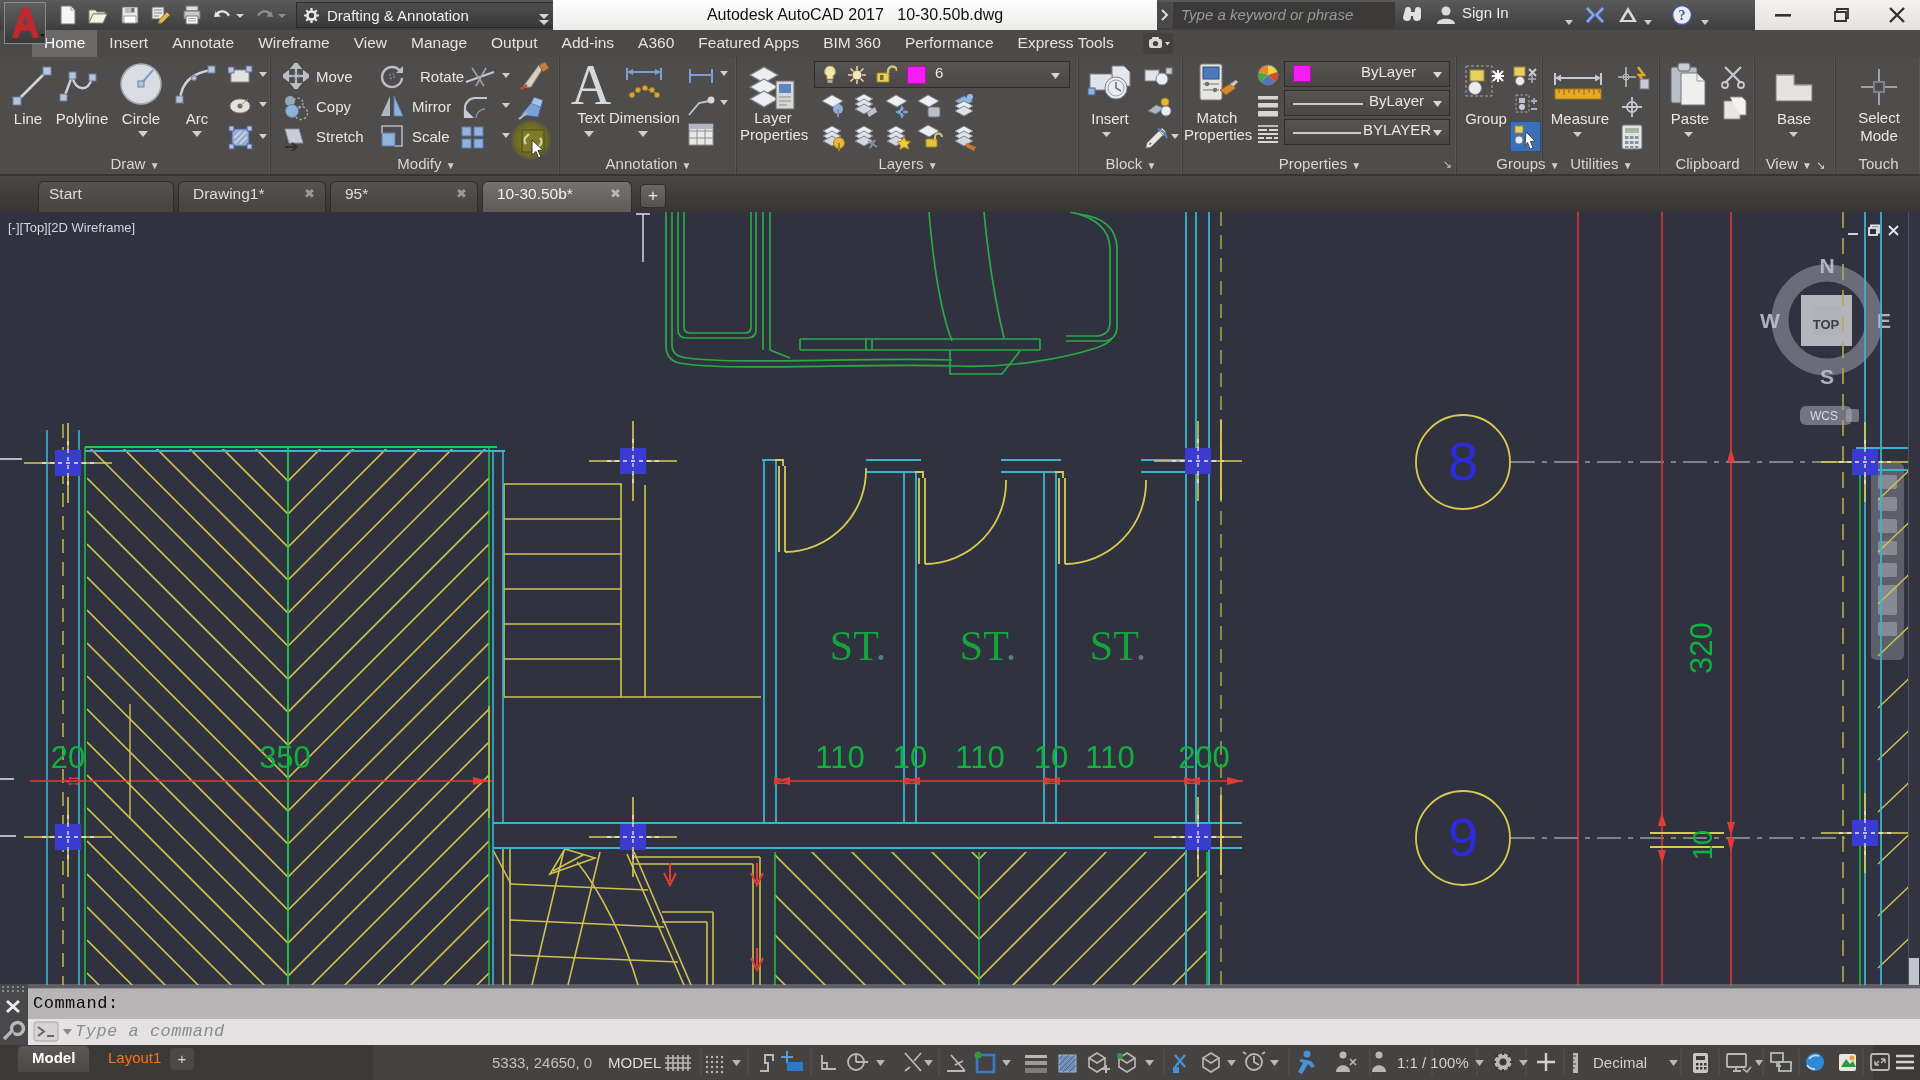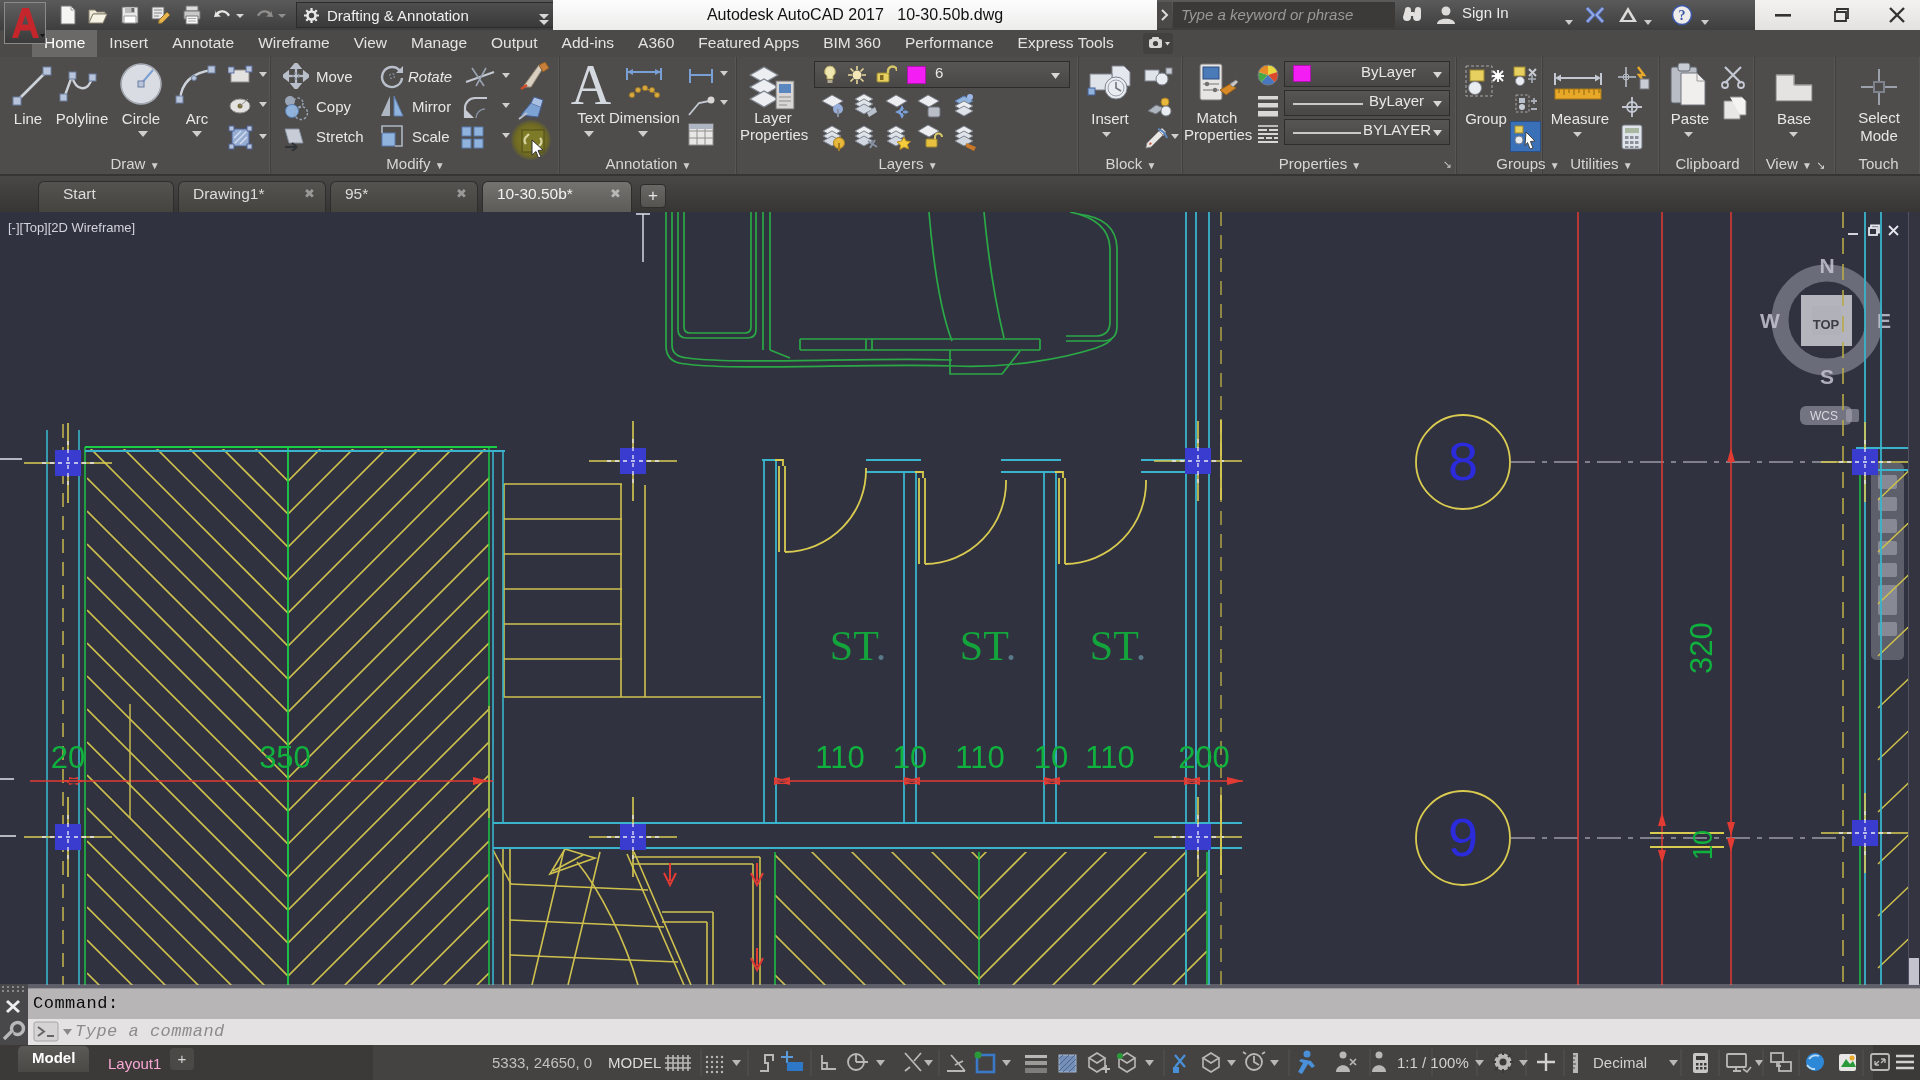--- a/index.html
+++ b/index.html
@@ -270,39 +270,39 @@
           <rect x="21" y="3" width="5" height="5" fill="#b8c4dc" stroke="#4f6396"></rect>
           <rect x="3" y="21" width="5" height="5" fill="#b8c4dc" stroke="#4f6396"></rect>
           <rect x="21" y="21" width="5" height="5" fill="#b8c4dc" stroke="#4f6396"></rect>
         </svg>
       <svg style="position:absolute;left:258px;top:76px;" width="10" height="7" viewBox="0 0 10 7">
           <path d="M1 1 h8 l-4 5 z" fill="#d0cfcd"></path>
         </svg>
       <div class="plabel">Draw <span class="arr">▼</span></div>
     </div>
 
-    <div class="panel" style="left:272px;width:288px;">
+    <div class="panel" style="left:272px;width:288px;padding-left:11px;">
       <svg style="position:absolute;left:11px;top:6px;" width="26" height="26" viewBox="0 0 26 26">
           <g stroke="#b9bfca" stroke-width="2.2" fill="#b9bfca">
             <line x1="13" y1="4" x2="13" y2="22"></line>
             <line x1="4" y1="13" x2="22" y2="13"></line>
             <path d="M13 0 l4 5 h-8 z"></path>
             <path d="M13 26 l4 -5 h-8 z"></path>
             <path d="M0 13 l5 -4 v8 z"></path>
             <path d="M26 13 l-5 -4 v8 z"></path>
           </g>
           <circle cx="13" cy="13" r="3" fill="none" stroke="#8891a2" stroke-width="1.5" stroke-dasharray="2 2"></circle>
         </svg>
       <div class="ilabel" style="position:absolute;left:44px;top:11px;">Move</div>
       <svg style="position:absolute;left:107px;top:6px;" width="26" height="26" viewBox="0 0 26 26">
           <path d="M21 8 A10 10 0 1 0 23 15" fill="none" stroke="#b9bfca" stroke-width="2.4"></path>
           <path d="M24 3 l0 7 l-7 0 z" fill="#b9bfca"></path>
           <circle cx="13" cy="13" r="2.5" fill="none" stroke="#8891a2" stroke-width="1.3" stroke-dasharray="2 2"></circle>
         </svg>
-      <div class="ilabel" style="position:absolute;left:136px;top:11px;font-style:italic;">Rotate</div>
+      <div class="ilabel" style="position:absolute;left:148px;top:11px;">Rotate</div>
       <svg style="position:absolute;left:9px;top:36px;" width="28" height="28" viewBox="0 0 28 28">
           <circle cx="9" cy="8" r="5" fill="#9ba6b8"></circle>
           <circle cx="17" cy="10" r="5" fill="none" stroke="#9ba6b8" stroke-width="1.4" stroke-dasharray="2.5 2"></circle>
           <circle cx="11" cy="18" r="6.5" fill="#8fb3dc" stroke="#5a7db0"></circle>
           <circle cx="20" cy="20" r="6.5" fill="none" stroke="#9ba6b8" stroke-width="1.4" stroke-dasharray="2.5 2"></circle>
         </svg>
       <div class="ilabel" style="position:absolute;left:44px;top:41px;">Copy</div>
       <svg style="position:absolute;left:107px;top:36px;" width="26" height="26" viewBox="0 0 26 26">
           <path d="M11 3 L11 23 L2 23 Z" fill="#aeb6c4"></path>
           <path d="M15 3 L15 23 L24 23 Z" fill="#8fb3dc" stroke="#5a7db0"></path>
@@ -734,21 +734,21 @@
         <g stroke="#9aa0ac" stroke-width="2">
             <path d="M22 2 v12 M22 26 v12 M4 20 h12 M28 20 h12"></path>
           </g>
         <rect x="17" y="15" width="10" height="10" fill="none" stroke="#7d828c" stroke-width="2"></rect>
       </svg>
       <div class="ilabel" style="position:absolute;left:8px;top:52px;width:68px;text-align:center;line-height:18px;">Select<br>Mode</div>
       <div class="plabel">Touch</div>
     </div>
   </div>
   <div id="filetabs">
-    <div class="ftab" style="left:38px;width:136px;padding:3px 0 0 24px;">Start</div>
+    <div class="ftab" style="left:38px;width:136px;padding:3px 0 0 10px;">Start</div>
     <div class="ftab" style="left:178px;width:148px;padding:3px 0 0 14px;">Drawing1*<span style="position:absolute;right:10px;top:4px;color:#9a9997;font-size:13px;">✖</span></div>
     <div class="ftab" style="left:330px;width:148px;padding:3px 0 0 14px;">95*<span style="position:absolute;right:10px;top:4px;color:#9a9997;font-size:13px;">✖</span></div>
     <div class="ftab active" style="left:482px;width:150px;padding:3px 0 0 14px;">10-30.50b*<span style="position:absolute;right:10px;top:4px;color:#b8b7b5;font-size:13px;">✖</span></div>
     <div style="position:absolute;left:640px;top:8px;width:26px;height:24px;background:linear-gradient(#6a6865,#55534f);border:1px solid #2e2d2b;border-radius:4px;color:#e8e7e5;text-align:center;font-size:17px;line-height:22px;">+</div>
   </div>
   <div id="canvas">
       <svg width="1920" height="773" viewBox="0 212 1920 773" style="position:absolute;left:0;top:0;">
         <g id="viewcube">
 <circle cx="1827" cy="320" r="47" fill="none" stroke="rgba(155,157,170,0.55)" stroke-width="17"></circle>
 <rect x="1801" y="295" width="51" height="51" fill="rgba(202,203,210,0.85)"></rect>
@@ -936,21 +936,21 @@
     <svg style="position:absolute;left:5px;top:2px;" width="60" height="22" viewBox="0 0 60 22">
       <rect x="1" y="1" width="24" height="19" rx="2" fill="#d5d3d4" stroke="#a8a6a8"></rect>
       <path d="M5 6 l6 4.5 l-6 4.5 M14 15 h7" stroke="#666" stroke-width="2" fill="none"></path>
       <path d="M30 8 h9 l-4.5 6 z" fill="#8a8a8a"></path>
     </svg>
     <span style="position:absolute;left:47px;letter-spacing:0.5px;">Type a command</span>
   </div>
   <div id="statusbar">
     <div id="statusright"></div>
     <div style="position:absolute;left:18px;top:1px;height:26px;padding:3px 14px 0;background:linear-gradient(#5a5956,#4a4946);border-radius:5px 5px 0 0;color:#fff;font-weight:bold;">Model</div>
-    <div style="position:absolute;left:94px;top:7px;height:26px;padding:3px 14px 0;color:#f9a8d4;">Layout1</div>
+    <div style="position:absolute;left:94px;top:1px;height:26px;padding:3px 14px 0;color:#f97316;">Layout1</div>
     <div style="position:absolute;left:170px;top:3px;width:24px;height:22px;background:#4a4946;border-radius:4px;color:#d8d7d5;text-align:center;font-size:15px;line-height:21px;">+</div>
     <div style="position:absolute;left:492px;top:9px;color:#c2c1bf;">5333, 24650, 0</div>
     <div style="position:absolute;left:608px;top:9px;color:#dddcda;">MODEL</div>
     <div style="position:absolute;left:0;top:0;width:1920px;height:35px;" id="statusicons">
       <svg width="1920" height="35" viewBox="0 0 1920 35">
           <g transform="translate(7,0)" stroke-width="0.9">
         <g stroke="#55544f" stroke-width="1">
               <path d="M694 4 v27 M741 4 v27 M804 4 v27 M932 4 v27 M1157 4 v27 M1282 4 v27 M1363 4 v27 M1425 4 v27 M1470 4 v27 M1519 4 v27 M1557 4 v27 M1674 4 v27 M1712 4 v27 M1756 4 v27 M1792 4 v27 M1856 4 v27"></path>
             </g>
         <g stroke="#b9b8b6" stroke-width="1.6" fill="none">

